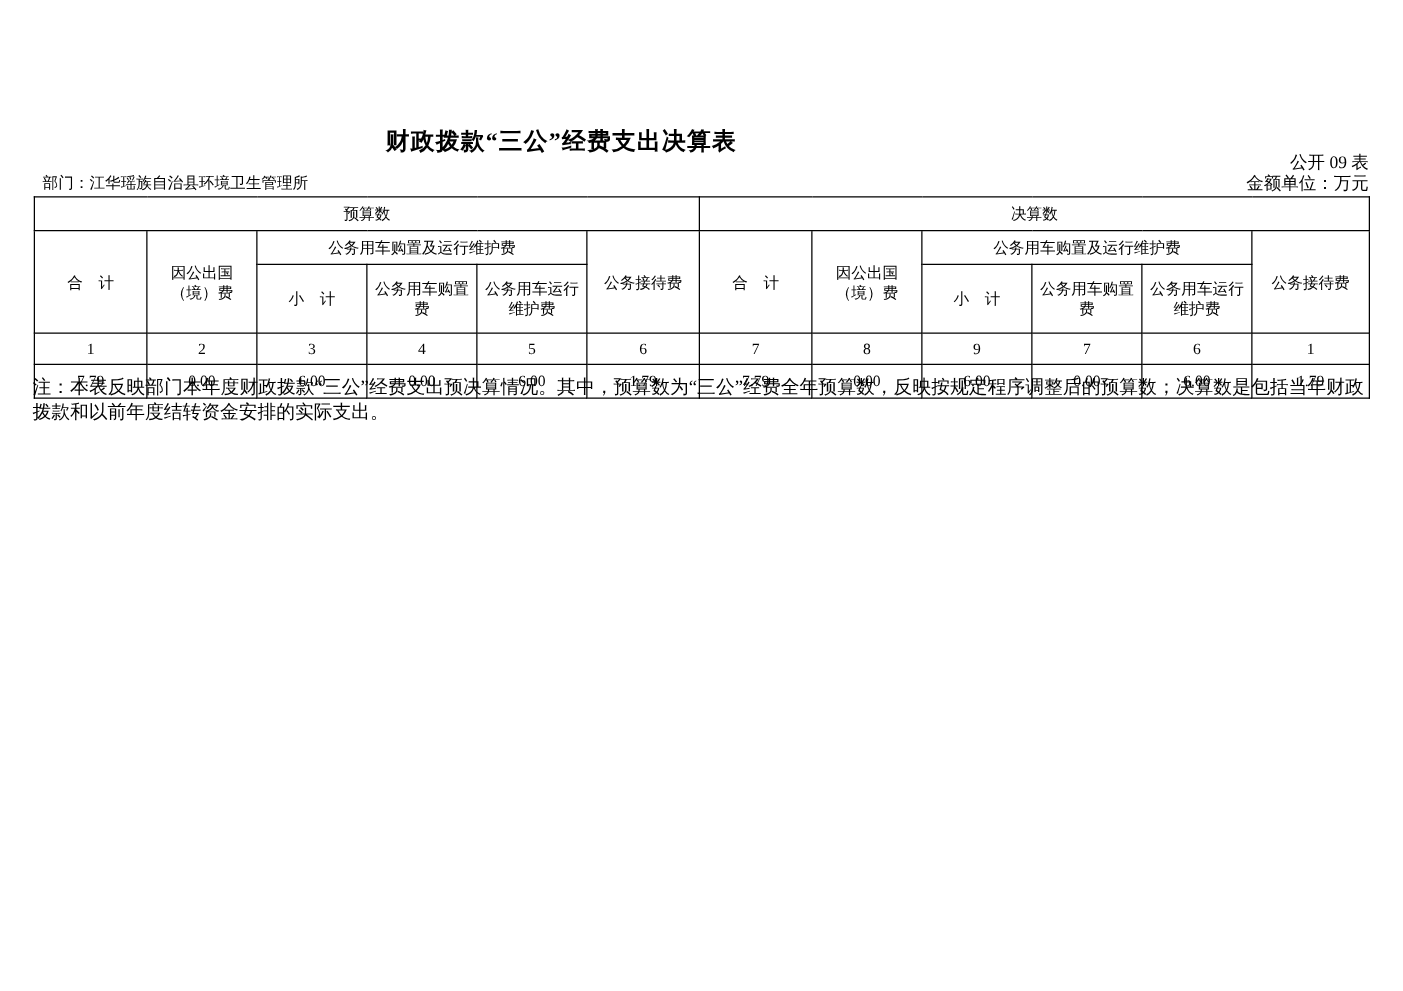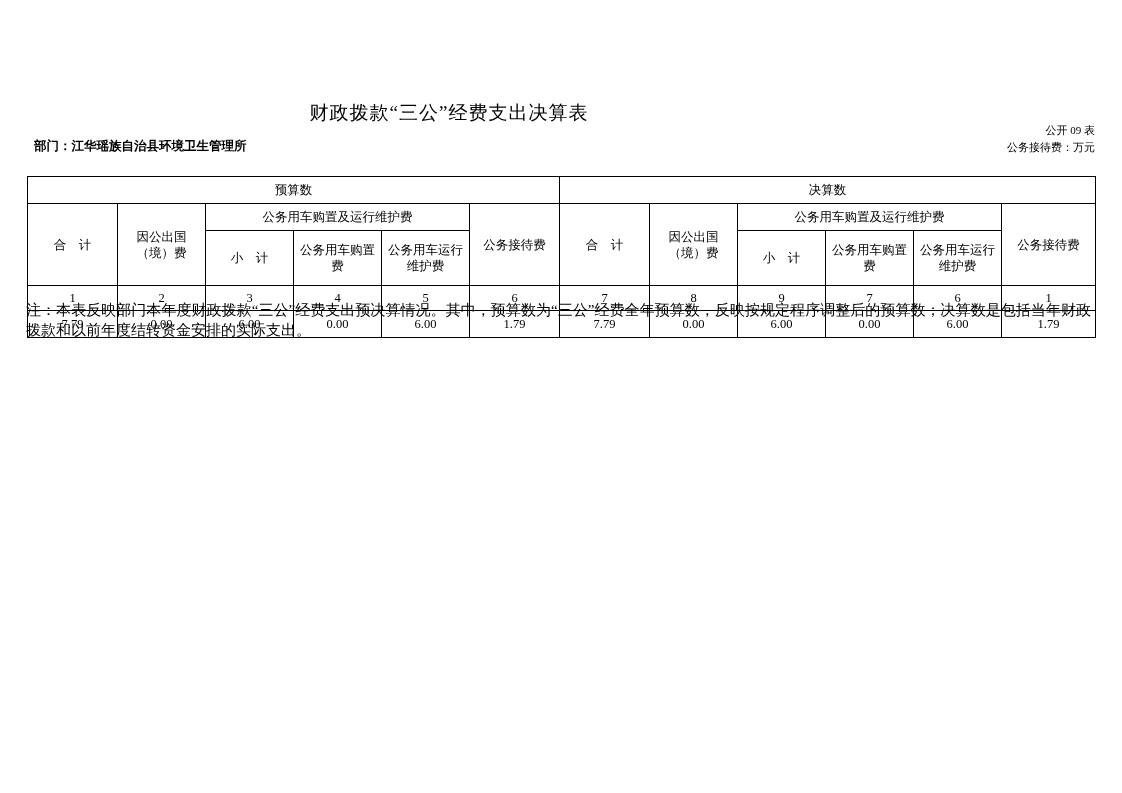--- a/index.html
+++ b/index.html
@@ -21,43 +21,42 @@
     width: 1122px;
     height: 793px;
   }
   .doc-title {
     position: absolute;
     left: 0;
     top: 100px;
     width: 898px;
     text-align: center;
     font-size: 19px;
-    font-weight: normal;
+    font-weight: bold;
     letter-spacing: 1px;
   }
   .top-right {
     position: absolute;
     right: 27px;
     top: 122px;
     width: 300px;
     text-align: right;
-    font-size: 11px;
+    font-size: 14px;
     line-height: 17px;
   }
   .dept-line {
     position: absolute;
     left: 34px;
     top: 138px;
     font-size: 12.5px;
-    font-weight: bold;
   }
   table.main {
     position: absolute;
     left: 27px;
-    top: 176px;
+    top: 157px;
     width: 1068px;
     border-collapse: collapse;
     table-layout: fixed;
     padding-left: 16px;
   }
   table.main td {
     border: 1px solid #000000;
     text-align: center;
     vertical-align: middle;
     font-size: 12.5px;
@@ -95,21 +94,21 @@
 </style>
 </head>
 <body>
 
 <div class="page">
 
   <div class="doc-title">财政拨款“三公”经费支出决算表</div>
 
   <div class="top-right">
     <div>公开 09 表</div>
-    <div>公务接待费：万元</div>
+    <div>金额单位：万元</div>
   </div>
 
   <div class="dept-line">部门：江华瑶族自治县环境卫生管理所</div>
 
   <table class="main">
     <colgroup>
       <col style="width:90px">
       <col style="width:88px">
       <col style="width:88px">
       <col style="width:88px">

